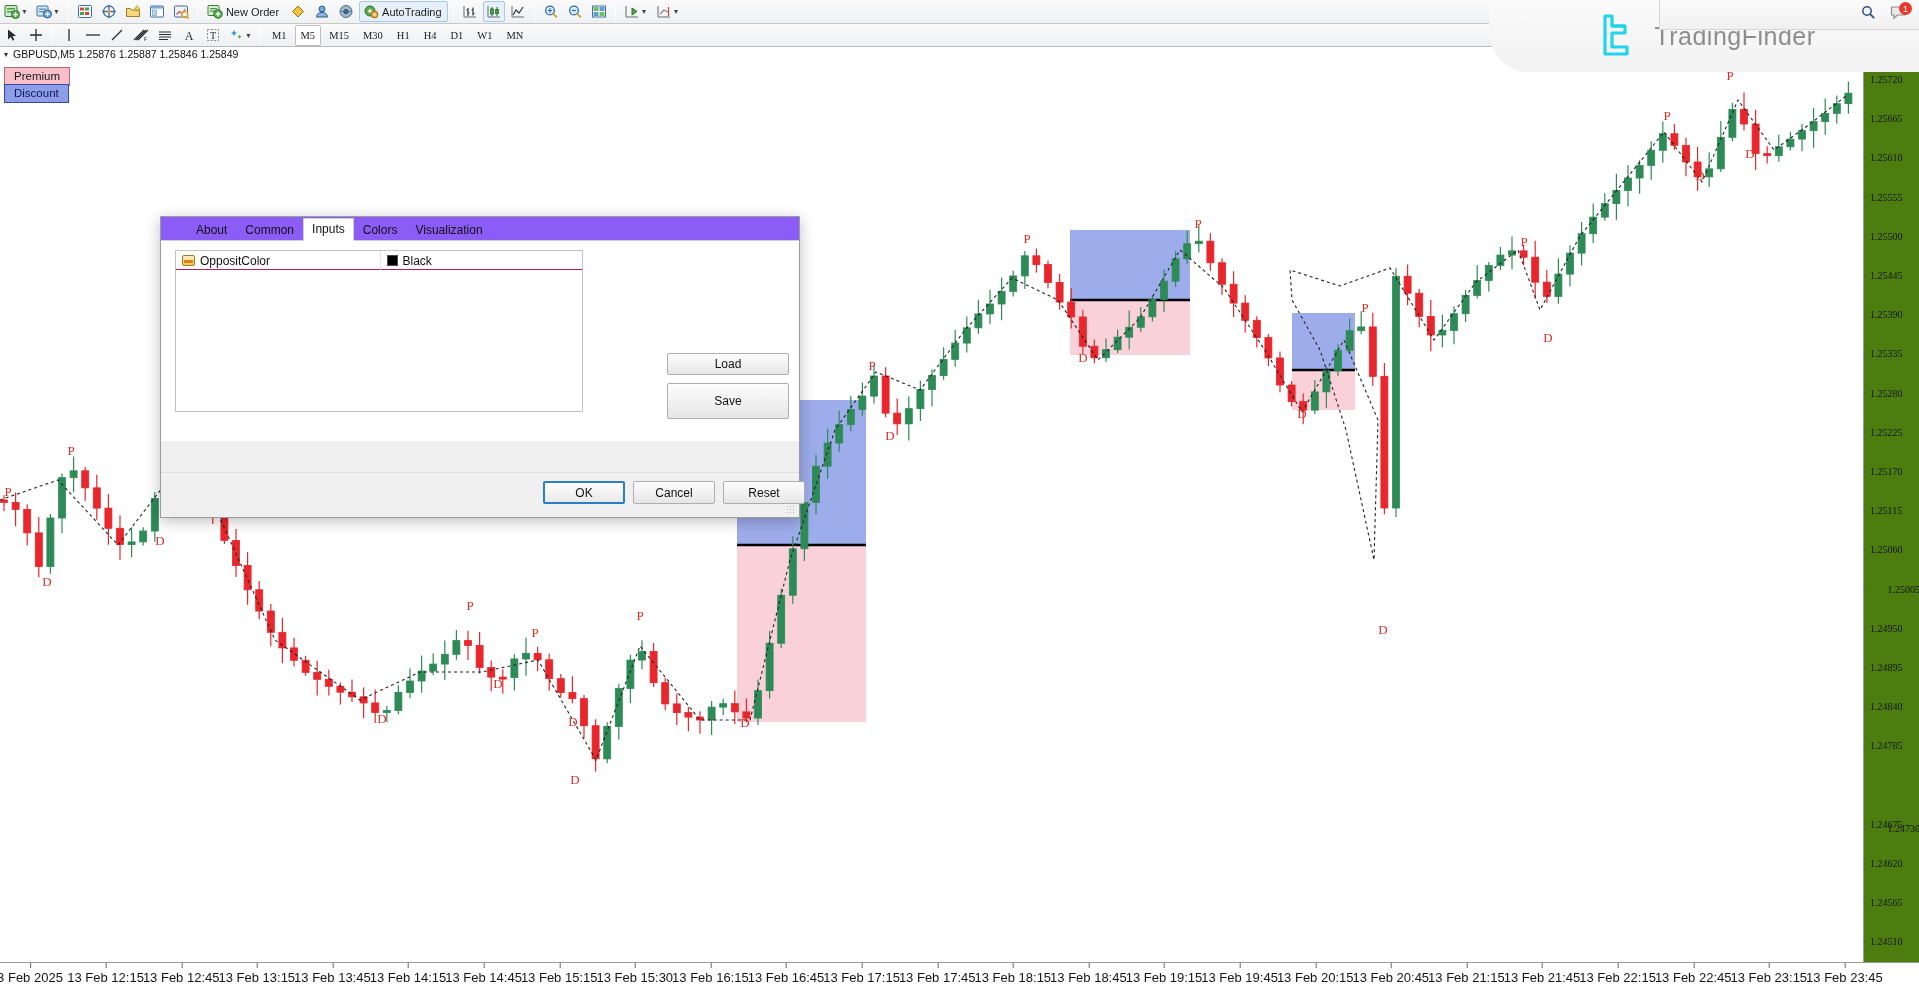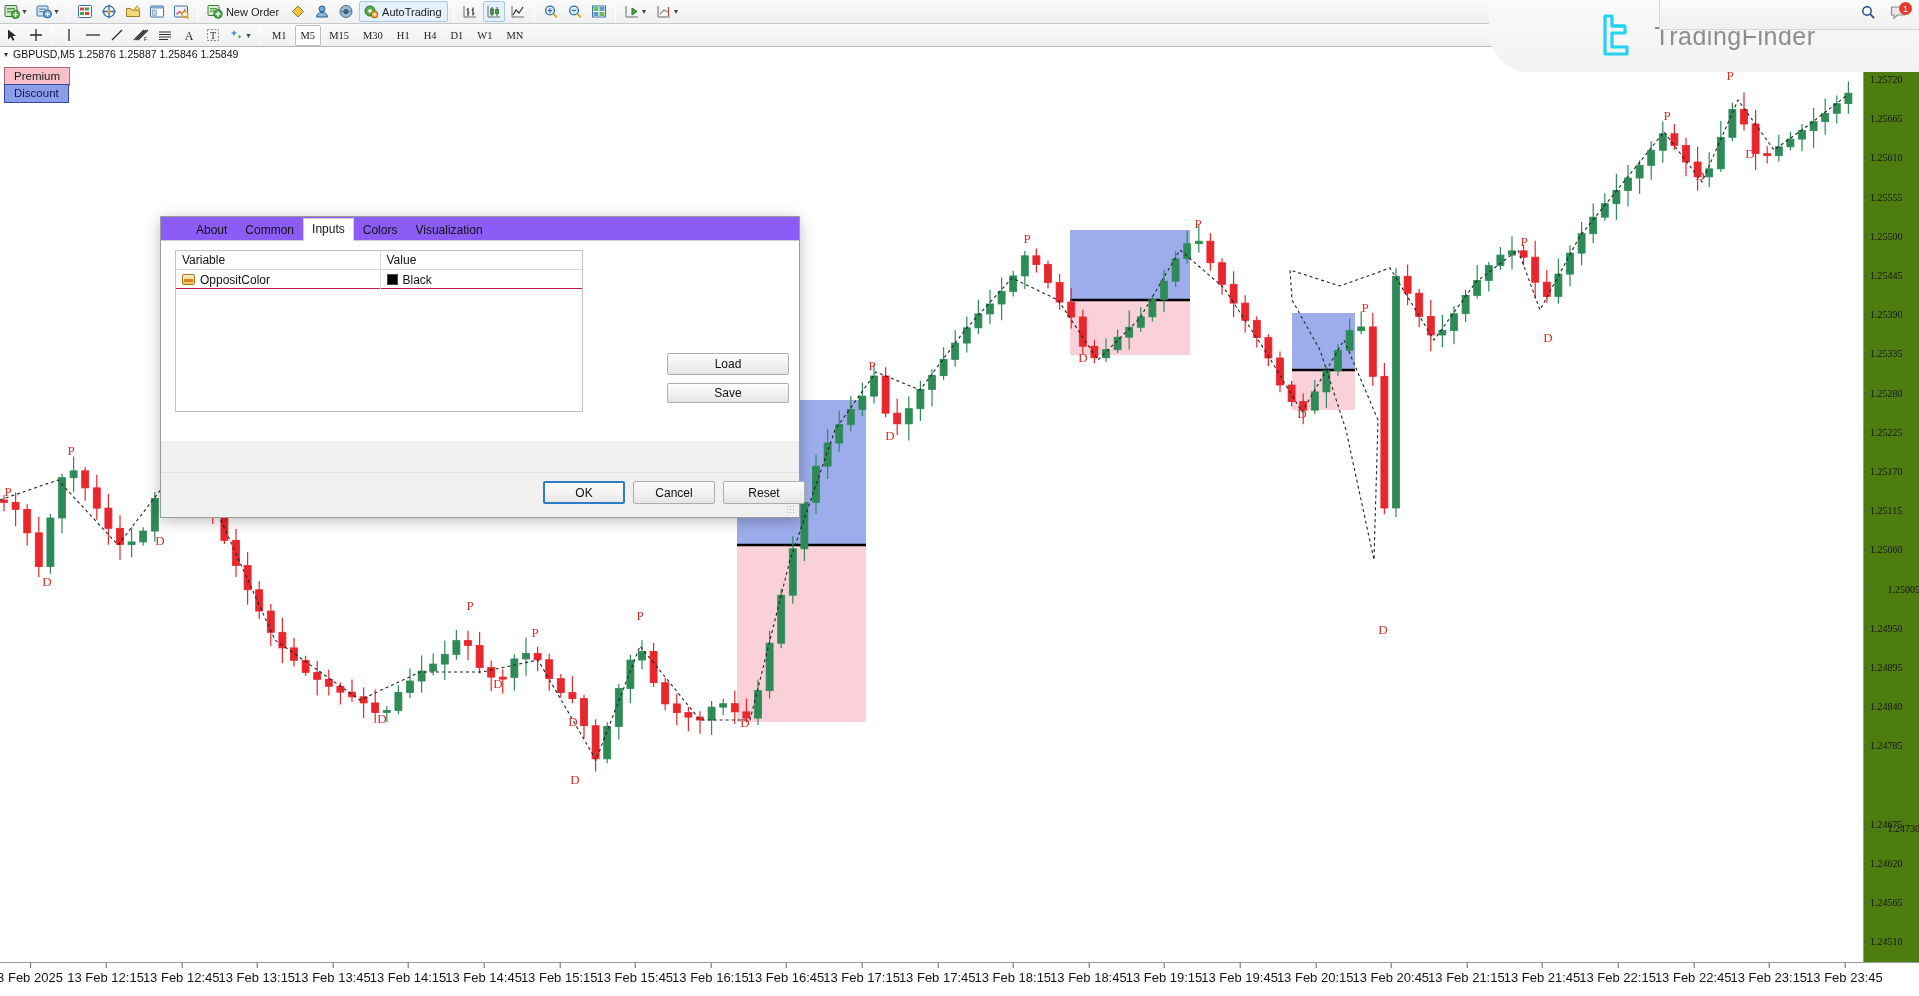--- a/index.html
+++ b/index.html
@@ -192,21 +192,21 @@
     background: #000; flex: none;
   }
   .btn {
     background: linear-gradient(#fdfdfd,#e6e6e6);
     border: 1px solid #adadad; border-radius: 2px;
     font-size: 12px; color: #111;
     display: flex; align-items: center; justify-content: center;
   }
   .btn.default { border: 2px solid #2b7dc4; background: linear-gradient(#fdfdfd,#e9e9e9); }
   #btn-load { position: absolute; right: 10px; top: 112px; width: 122px; height: 22px; }
-  #btn-save { position: absolute; right: 10px; top: 142px; width: 122px; height: 20px; }
+  #btn-save { position: absolute; right: 10px; top: 142px; width: 122px; height: 36px; }
   #dlg-footer {
     position: absolute; left: 0; bottom: 0; width: 100%; height: 45px;
     background: #f0f0f0; border-top: 1px solid #e0e0e0;
   }
   #btn-ok     { position: absolute; left: 382px; top: 8px; width: 82px; height: 23px; }
   #btn-cancel { position: absolute; left: 472px; top: 8px; width: 82px; height: 23px; }
   #btn-reset  { position: absolute; left: 562px; top: 8px; width: 82px; height: 23px; }
   #grip { position: absolute; right: 3px; bottom: 2px; width: 10px; height: 10px;
           background-image: radial-gradient(#b0b0b0 40%, transparent 41%);
           background-size: 3px 3px; }
@@ -851,21 +851,21 @@
 
   <div id="time-axis">
       <div class="time-tick" style="left: 30px;">3 Feb 2025</div>
       <div class="time-tick" style="left: 105.6px;">13 Feb 12:15</div>
       <div class="time-tick" style="left: 181.2px;">13 Feb 12:45</div>
       <div class="time-tick" style="left: 256.8px;">13 Feb 13:15</div>
       <div class="time-tick" style="left: 332.4px;">13 Feb 13:45</div>
       <div class="time-tick" style="left: 408px;">13 Feb 14:15</div>
       <div class="time-tick" style="left: 483.6px;">13 Feb 14:45</div>
       <div class="time-tick" style="left: 559.2px;">13 Feb 15:15</div>
-      <div class="time-tick" style="left: 634.8px;">13 Feb 15:45</div>
+      <div class="time-tick" style="left: 634.8px;">13 Feb 15:30</div>
       <div class="time-tick" style="left: 710.4px;">13 Feb 16:15</div>
       <div class="time-tick" style="left: 786px;">13 Feb 16:45</div>
       <div class="time-tick" style="left: 861.6px;">13 Feb 17:15</div>
       <div class="time-tick" style="left: 937.2px;">13 Feb 17:45</div>
       <div class="time-tick" style="left: 1012.8px;">13 Feb 18:15</div>
       <div class="time-tick" style="left: 1088.4px;">13 Feb 18:45</div>
       <div class="time-tick" style="left: 1164px;">13 Feb 19:15</div>
       <div class="time-tick" style="left: 1239.6px;">13 Feb 19:45</div>
       <div class="time-tick" style="left: 1315.2px;">13 Feb 20:15</div>
       <div class="time-tick" style="left: 1390.8px;">13 Feb 20:45</div>
@@ -902,24 +902,20 @@
   <div id="dialog">
     <div id="dlg-tabs">
         <div class="dlg-tab">About</div>
         <div class="dlg-tab">Common</div>
         <div class="dlg-tab sel">Inputs</div>
         <div class="dlg-tab">Colors</div>
         <div class="dlg-tab">Visualization</div>
       </div>
     <div id="dlg-body">
       <div id="grid">
-        <div id="grid-head">
-          <div class="gh c1">Variable</div>
-          <div class="gh c2">Value</div>
-        </div>
         <div id="grid-rows">
             <div class="grow">
               <div class="gc c1">
                 <span class="var-ico"></span>
                 <span>OppositColor</span>
               </div>
               <div class="gc c2">
                 <span class="swatch" style="background: rgb(0, 0, 0);"></span>
                 <span>Black</span>
               </div>

